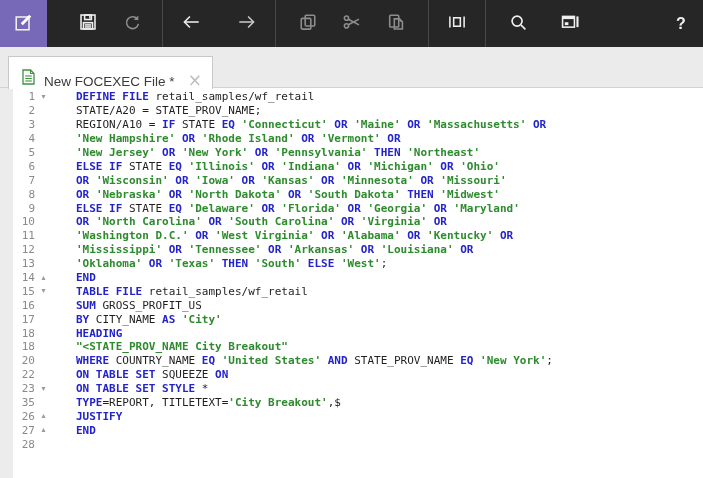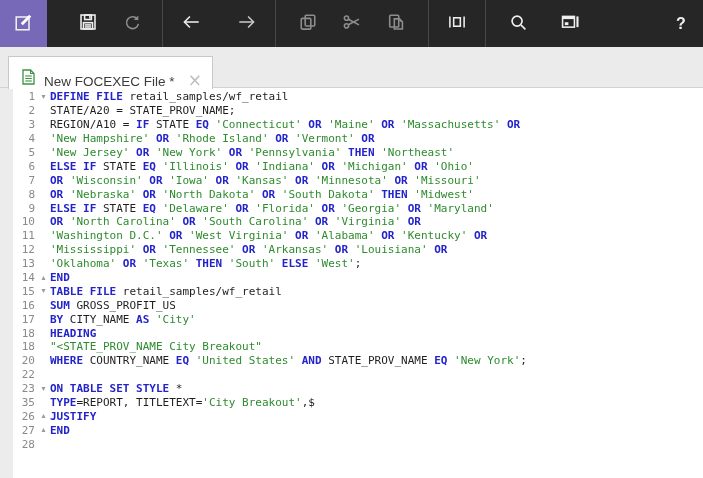--- a/index.html
+++ b/index.html
@@ -59,23 +59,23 @@
   .line{
     height:13.9px;display:flex;align-items:center;white-space:pre;
   }
   .ln{
     width:37px;flex:none;text-align:right;color:#8a8a8a;padding-right:2px;box-sizing:border-box;
   }
   .fold{
     width:13px;flex:none;text-align:center;color:#9a9a9a;font-size:8px;line-height:13.9px;
     cursor:pointer;font-family:"DejaVu Sans", sans-serif;
   }
-  .codetxt{flex:none;}
+  .codetxt{flex:none;margin-left:26px;}
   .k{color:var(--kw,#2323cb);font-weight:bold;}
-  .s{color:var(--str,#2e8b2e);font-weight:normal;}
+  .s{color:var(--str,#2e8b2e);font-weight:bold;}
   .p{color:var(--pl,#1f1f1f);}
 </style>
 </head>
 <body>
 
 <div class="toolbar">
 
   <div class="tb-accent">
     <span>
       <svg width="20" height="20" viewBox="0 0 18 18">
@@ -233,20 +233,20 @@
       <div class="line"><span class="ln">11</span><span class="fold"></span><span class="codetxt"><span class="s">'Washington D.C.'</span><span class="p"> </span><span class="k">OR</span><span class="p"> </span><span class="s">'West Virginia'</span><span class="p"> </span><span class="k">OR</span><span class="p"> </span><span class="s">'Alabama'</span><span class="p"> </span><span class="k">OR</span><span class="p"> </span><span class="s">'Kentucky'</span><span class="p"> </span><span class="k">OR</span></span></div>
       <div class="line"><span class="ln">12</span><span class="fold"></span><span class="codetxt"><span class="s">'Mississippi'</span><span class="p"> </span><span class="k">OR</span><span class="p"> </span><span class="s">'Tennessee'</span><span class="p"> </span><span class="k">OR</span><span class="p"> </span><span class="s">'Arkansas'</span><span class="p"> </span><span class="k">OR</span><span class="p"> </span><span class="s">'Louisiana'</span><span class="p"> </span><span class="k">OR</span></span></div>
       <div class="line"><span class="ln">13</span><span class="fold"></span><span class="codetxt"><span class="s">'Oklahoma'</span><span class="p"> </span><span class="k">OR</span><span class="p"> </span><span class="s">'Texas'</span><span class="p"> </span><span class="k">THEN</span><span class="p"> </span><span class="s">'South'</span><span class="p"> </span><span class="k">ELSE</span><span class="p"> </span><span class="s">'West'</span><span class="p">;</span></span></div>
       <div class="line"><span class="ln">14</span><span class="fold">▴</span><span class="codetxt"><span class="k">END</span></span></div>
       <div class="line"><span class="ln">15</span><span class="fold">▾</span><span class="codetxt"><span class="k">TABLE FILE</span><span class="p"> retail_samples/wf_retail</span></span></div>
       <div class="line"><span class="ln">16</span><span class="fold"></span><span class="codetxt"><span class="k">SUM</span><span class="p"> GROSS_PROFIT_US</span></span></div>
       <div class="line"><span class="ln">17</span><span class="fold"></span><span class="codetxt"><span class="k">BY</span><span class="p"> CITY_NAME </span><span class="k">AS</span><span class="p"> </span><span class="s">'City'</span></span></div>
       <div class="line"><span class="ln">18</span><span class="fold"></span><span class="codetxt"><span class="k">HEADING</span></span></div>
       <div class="line"><span class="ln">18</span><span class="fold"></span><span class="codetxt"><span class="s">"&lt;STATE_PROV_NAME City Breakout"</span></span></div>
       <div class="line"><span class="ln">20</span><span class="fold"></span><span class="codetxt"><span class="k">WHERE</span><span class="p"> COUNTRY_NAME </span><span class="k">EQ</span><span class="p"> </span><span class="s">'United States'</span><span class="p"> </span><span class="k">AND</span><span class="p"> STATE_PROV_NAME </span><span class="k">EQ</span><span class="p"> </span><span class="s">'New York'</span><span class="p">;</span></span></div>
-      <div class="line"><span class="ln">22</span><span class="fold"></span></div>
+      <div class="line"><span class="ln">22</span><span class="fold"></span><span class="codetxt"><span class="k">ON TABLE SET</span><span class="p"> SQUEEZE </span><span class="k">ON</span></span></div>
       <div class="line"><span class="ln">23</span><span class="fold">▾</span><span class="codetxt"><span class="k">ON TABLE SET STYLE</span><span class="p"> *</span></span></div>
       <div class="line"><span class="ln">35</span><span class="fold"></span><span class="codetxt"><span class="k">TYPE</span><span class="p">=REPORT, TITLETEXT=</span><span class="s">'City Breakout'</span><span class="p">,$</span></span></div>
       <div class="line"><span class="ln">26</span><span class="fold">▴</span><span class="codetxt"><span class="k">JUSTIFY</span></span></div>
       <div class="line"><span class="ln">27</span><span class="fold">▴</span><span class="codetxt"><span class="k">END</span></span></div>
       <div class="line"><span class="ln">28</span><span class="fold"></span><span class="codetxt"></span></div>
     </div>
 </div>
 
 </body></html>

